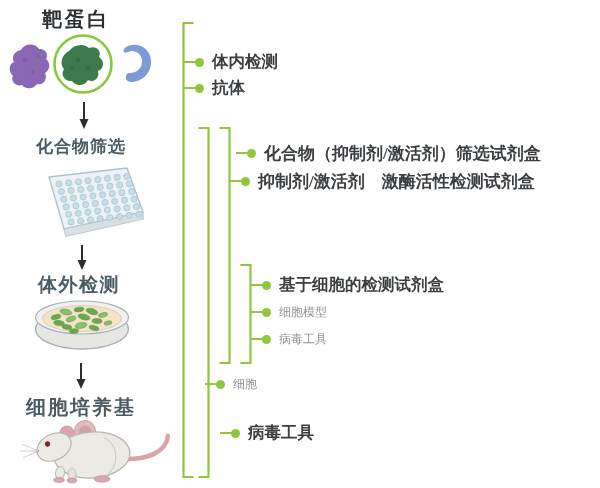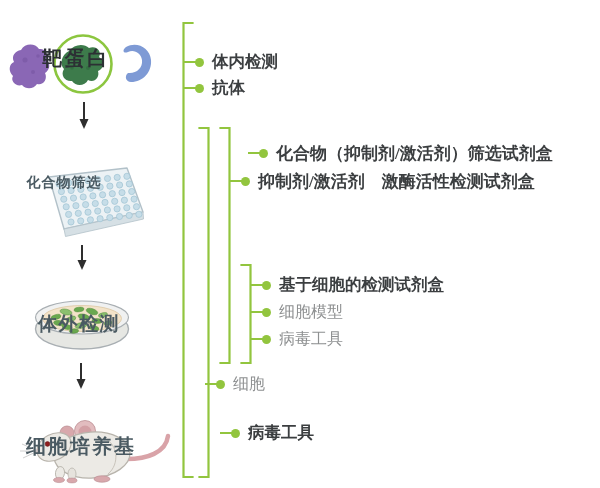--- a/index.html
+++ b/index.html
@@ -9,29 +9,29 @@
   }
   #art{position:absolute;left:0;top:0;width:600px;height:488px;}
   .bracket{fill:none;stroke:var(--green,#92c53e);stroke-width:2.2;stroke-linecap:square;}
   .arrow-line{stroke:#2e2e2e;stroke-width:2;}
   .arrow-head{fill:#2e2e2e;}
   #wells circle{fill:#c6dde8;stroke:#9fc3d2;stroke-width:.7;}
   .cell{fill:#6aa84f;stroke:#58923f;stroke-width:.5;}
   .cell.lt{fill:#8abf6e;}
   .stage{
     position:absolute;transform:translateX(-50%);white-space:nowrap;
-    font-weight:700;color:var(--slate-text,#4a5a62);margin-top:39px;
+    font-weight:700;color:var(--slate-text,#4a5a62);
   }
   .stage.black{color:var(--black-text,#2c3034);}
   .row{position:absolute;display:flex;align-items:center;height:20px;white-space:nowrap;}
   .row .connector{display:inline-block;width:12px;height:2.4px;background:var(--green,#92c53e);flex:none;}
   .row .dot{display:inline-block;width:9px;height:9px;border-radius:50%;background:var(--green,#92c53e);flex:none;margin-left:-1px;}
   .row .lbl{margin-left:8px;font-weight:700;color:var(--dark-text,#3b3e40);font-size:16.5px;}
   .row.big .lbl{font-size:17px;}
-  .row.gray .lbl{font-weight:400;color:var(--gray-text,#8e9091);font-size:16px;}
+  .row.gray .lbl{font-weight:400;color:var(--gray-text,#8e9091);font-size:12px;}
 </style>
 </head>
 <body>
 
 <div id="canvas">
 
   <svg id="art" viewBox="0 0 600 488" xmlns="http://www.w3.org/2000/svg">
 
     <path class="bracket" d="M192.5,23 L183.5,23 L183.5,477 L192.5,477"></path>
     <path class="bracket" d="M199.5,128 L208.5,128 L208.5,477 L199.5,477"></path>
@@ -162,35 +162,35 @@
       </g>
       <ellipse cx="60" cy="473" rx="4.5" ry="6.5" fill="#eceae5" stroke="#b8b4ac" stroke-width=".9" transform="rotate(8 60 473)"></ellipse>
       <ellipse cx="59" cy="480" rx="5.5" ry="2.6" fill="#d8a8ac" stroke="#bb8e93" stroke-width=".6"></ellipse>
       <ellipse cx="72" cy="474" rx="4" ry="6" fill="#e6e3dd" stroke="#b8b4ac" stroke-width=".8"></ellipse>
       <ellipse cx="72" cy="480.5" rx="5" ry="2.4" fill="#d8a8ac" stroke="#bb8e93" stroke-width=".6"></ellipse>
       <ellipse cx="102" cy="479" rx="8" ry="3.2" fill="#d8a8ac" stroke="#bb8e93" stroke-width=".7"></ellipse>
     </g>
   </svg>
 
   <div class="stage black" style="left:76px;top:6px;font-size:20px;letter-spacing:2.5px;">靶蛋白</div>
-  <div class="stage" style="left:64px;top:135px;font-size:14px;letter-spacing:1px;">化合物筛选</div>
+  <div class="stage" style="left:81px;top:135px;font-size:17px;letter-spacing:1px;">化合物筛选</div>
   <div class="stage" style="left:79px;top:272px;font-size:19px;letter-spacing:1.5px;">体外检测</div>
   <div class="stage" style="left:81px;top:394px;font-size:20px;letter-spacing:2px;">细胞培养基</div>
 
   <div class="row" style="left:184px;top:52px;">
     <span class="connector"></span>
     <span class="dot"></span>
     <span class="lbl">体内检测</span>
   </div>
   <div class="row" style="left:184px;top:78px;">
     <span class="connector"></span>
     <span class="dot"></span>
     <span class="lbl">抗体</span>
   </div>
-  <div class="row big" style="left:248px;top:143px;">
+  <div class="row big" style="left:236px;top:143px;">
     <span class="connector"></span>
     <span class="dot"></span>
     <span class="lbl">化合物（抑制剂/激活剂）筛选试剂盒</span>
   </div>
   <div class="row big" style="left:230px;top:171px;text-align:center;">
     <span class="connector"></span>
     <span class="dot"></span>
     <span class="lbl">抑制剂/激活剂　激酶活性检测试剂盒</span>
   </div>
   <div class="row" style="left:251px;top:275px;">

